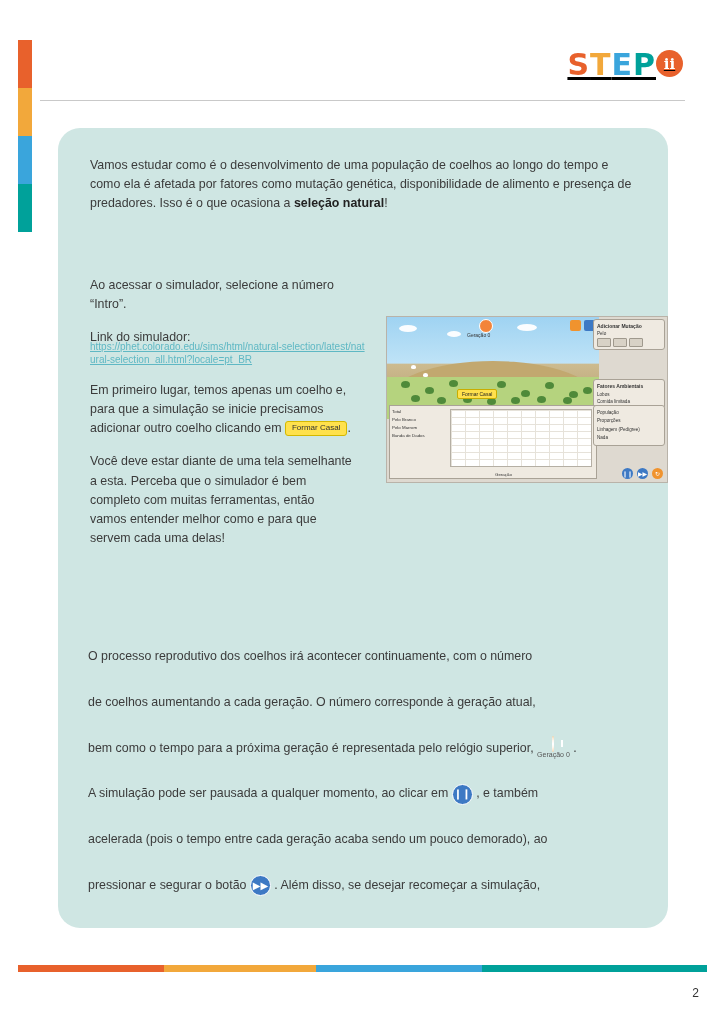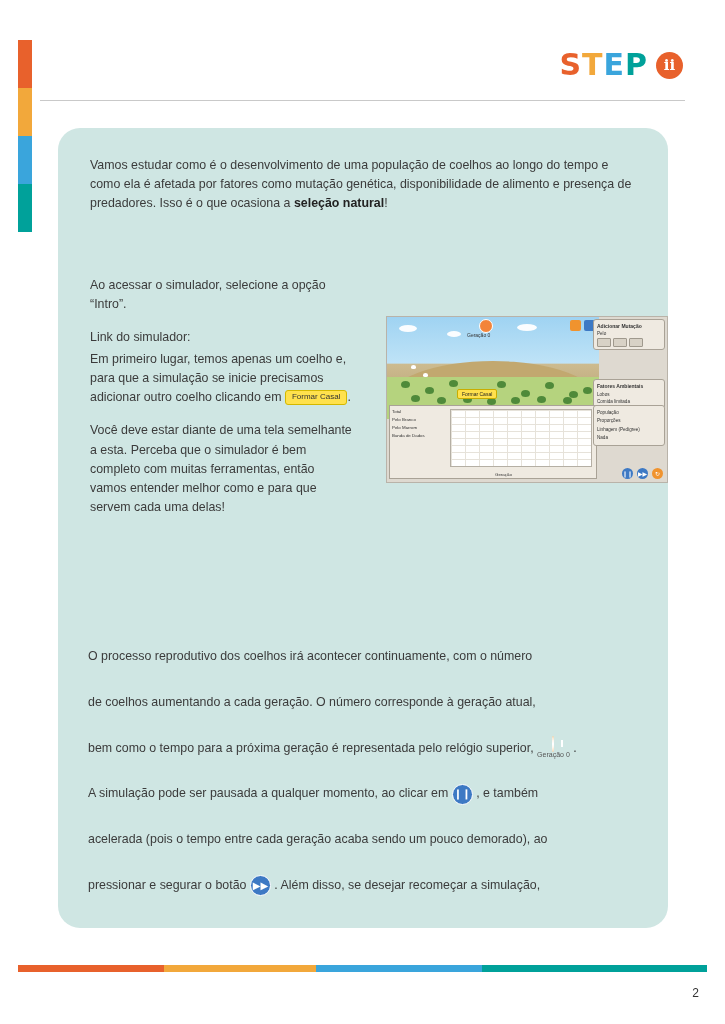--- a/index.html
+++ b/index.html
@@ -23,22 +23,21 @@
     width: 14px;
   }
   .side-bar { width: 14px; height: 48px; display: block; }
 
   
   .logo {
     position: absolute;
     right: 42px;
     top: 50px;
     display: flex;
-    align-items: center;
-    gap: 8px;
+    text-decoration: underline;
   }
   .logo-text {
     font-size: 30px;
     font-weight: bold;
     letter-spacing: 1px;
     line-height: 1;
     font-family: "DejaVu Sans", sans-serif;
   }
   .logo-text .s { color: #e8612c; }
   .logo-text .t { color: #f2a83b; }
@@ -374,22 +373,23 @@
 <div class="header-rule"></div>
 
 <div class="panel">
 
   <div class="panel-inner">
     <p class="intro"><span>Vamos estudar como é o desenvolvimento de uma população de coelhos ao longo do tempo e como ela é afetada por fatores como mutação genética, disponibilidade de alimento e presença de predadores. Isso é o que ocasiona a </span><b>seleção natural</b><span>!</span></p>
   </div>
 
   <div class="cols">
     <div class="col-left">
-      <p>Ao acessar o simulador, selecione a opção “Intro”.</p>
+      <p>Ao acessar o simulador, selecione a número “Intro”.</p>
       <p style="margin-bottom:2px">Link do simulador:</p>
+      <a class="link" href="#">https://phet.colorado.edu/sims/html/natural-selection/latest/natural-selection_all.html?locale=pt_BR</a>
       <p><span>Em primeiro lugar, temos apenas um coelho e, para que a simulação se inicie precisamos adicionar outro coelho clicando em </span><span class="inline-chip">Formar Casal</span><span>.</span></p>
       <p>Você deve estar diante de uma tela semelhante a esta. Perceba que o simulador é bem completo com muitas ferramentas, então vamos entender melhor como e para que servem cada uma delas!</p>
     </div>
   </div>
 
   <div class="sim">
     <div class="sim-sky">
       <div class="sim-hill"></div>
       <div class="sim-ground"></div>
       <div class="cloud" style="left:12px;top:8px;width:18px;height:7px"></div>

